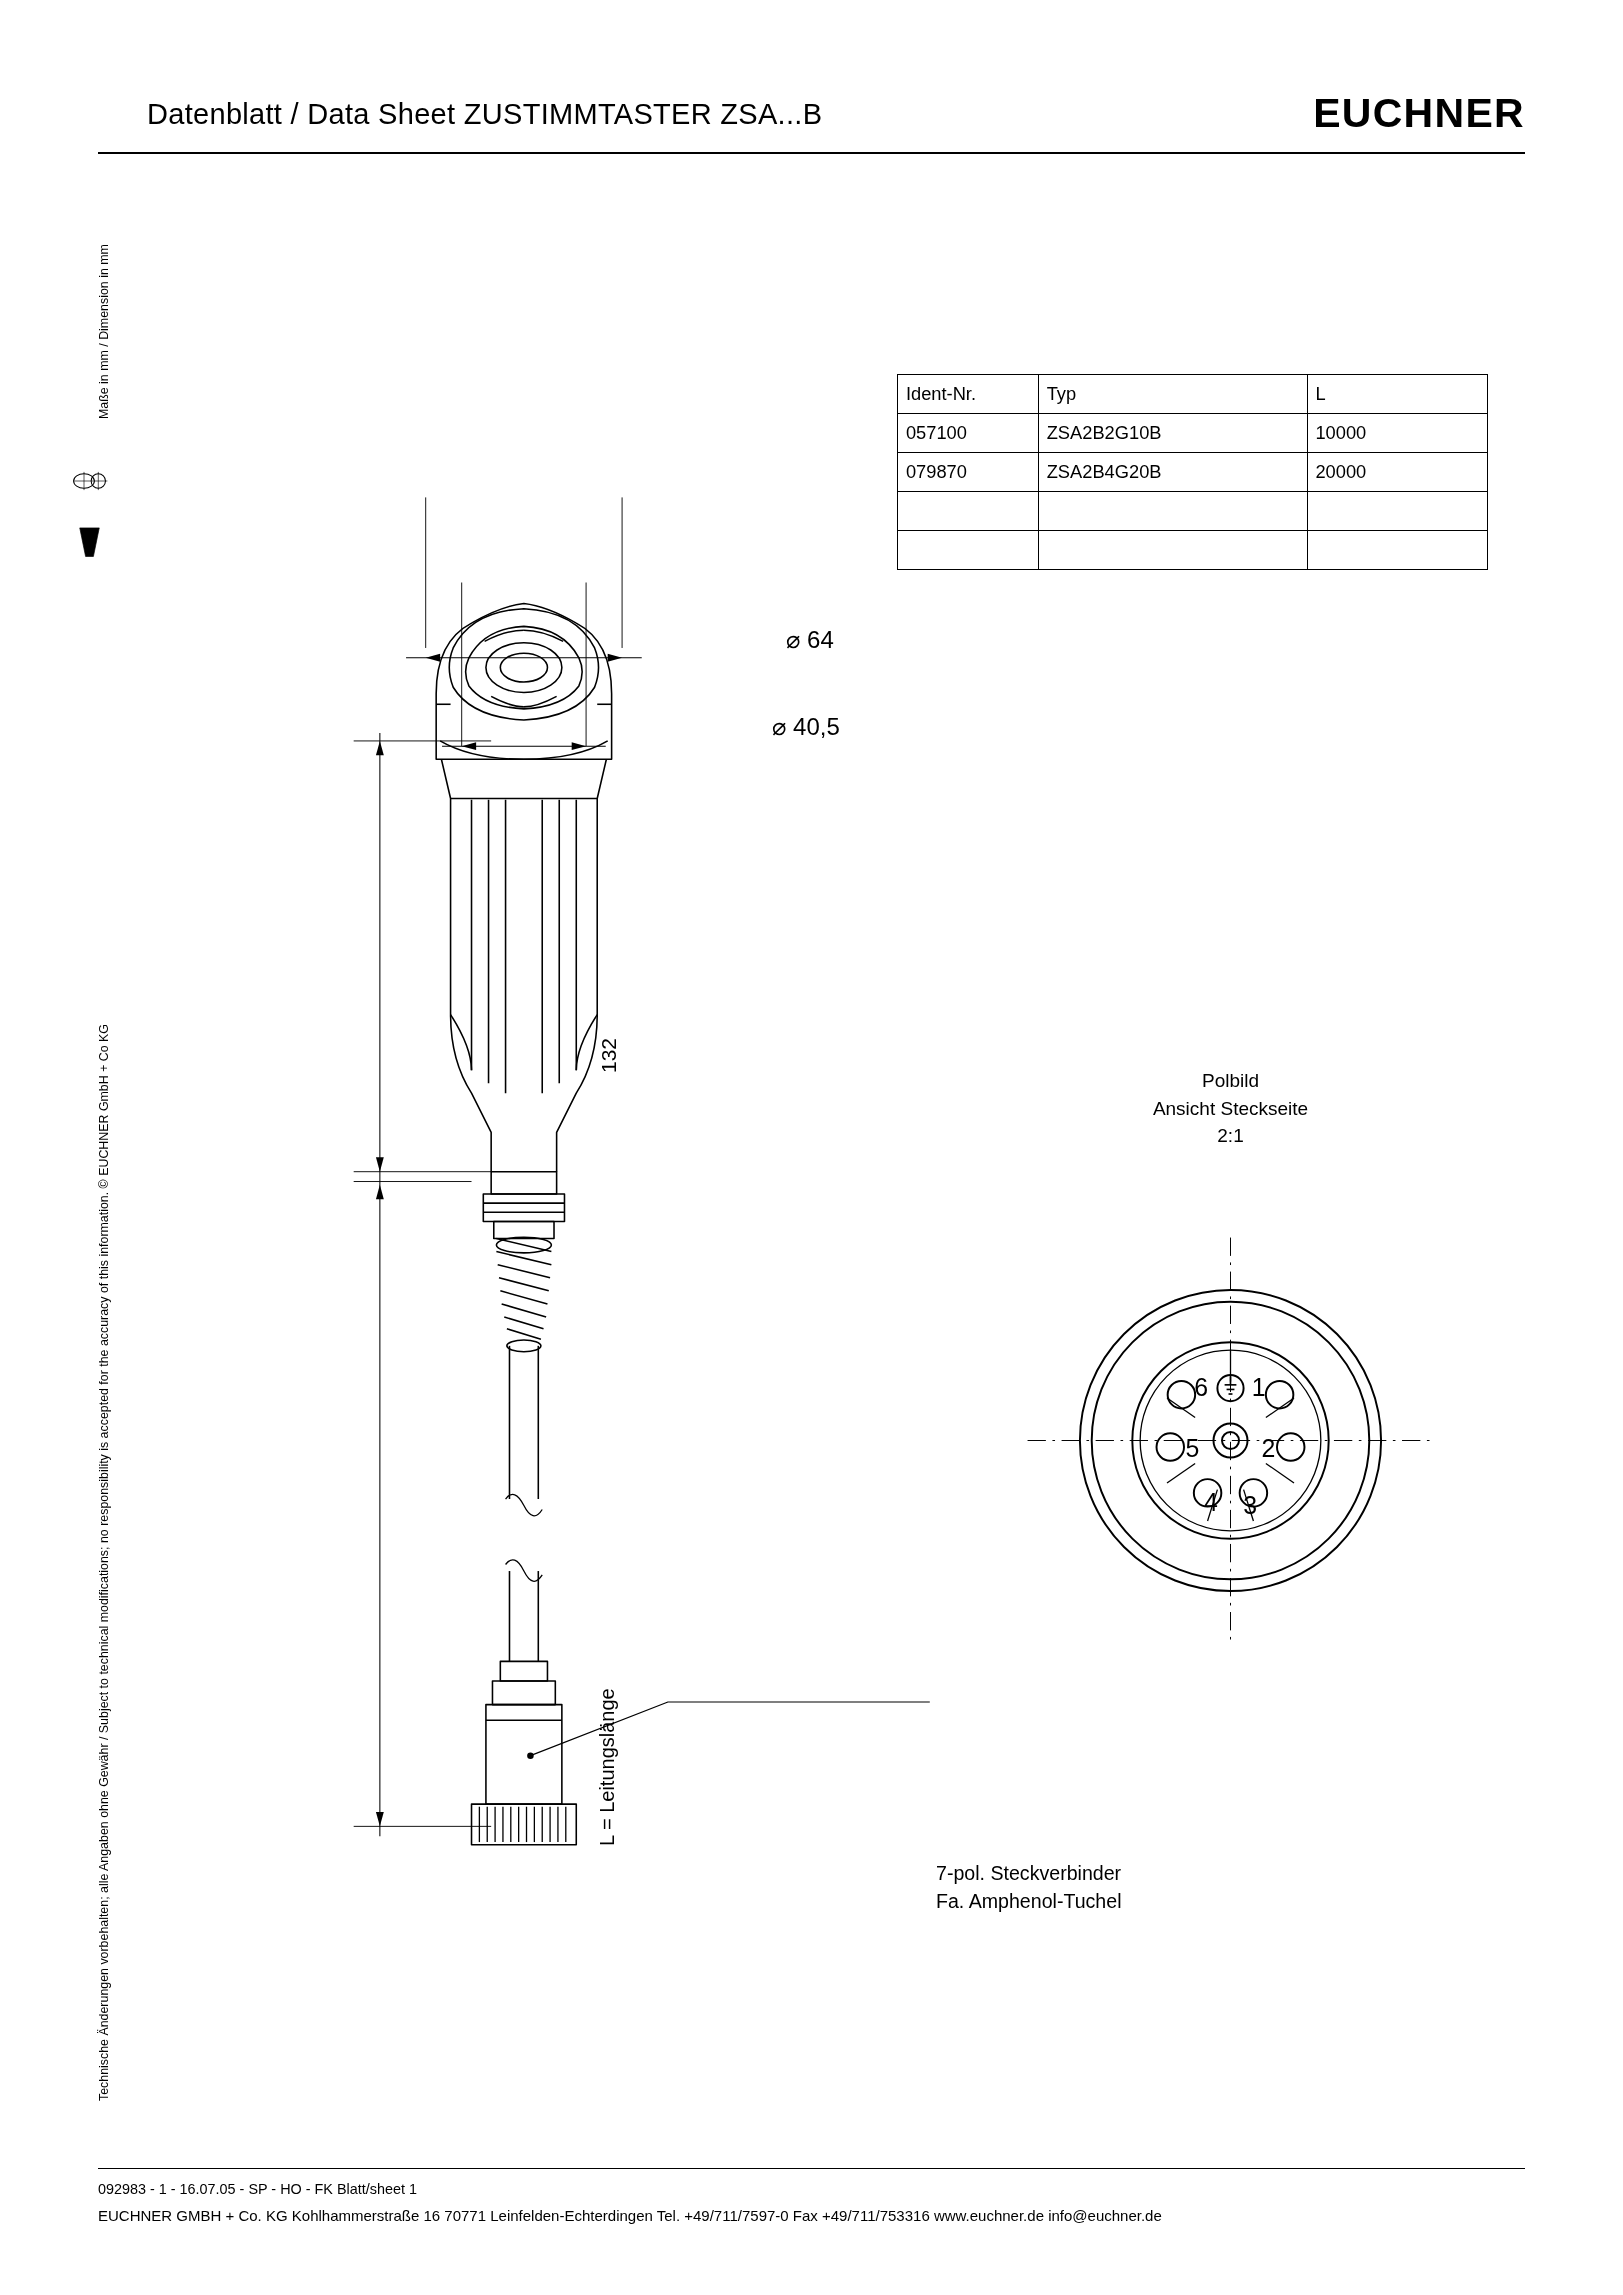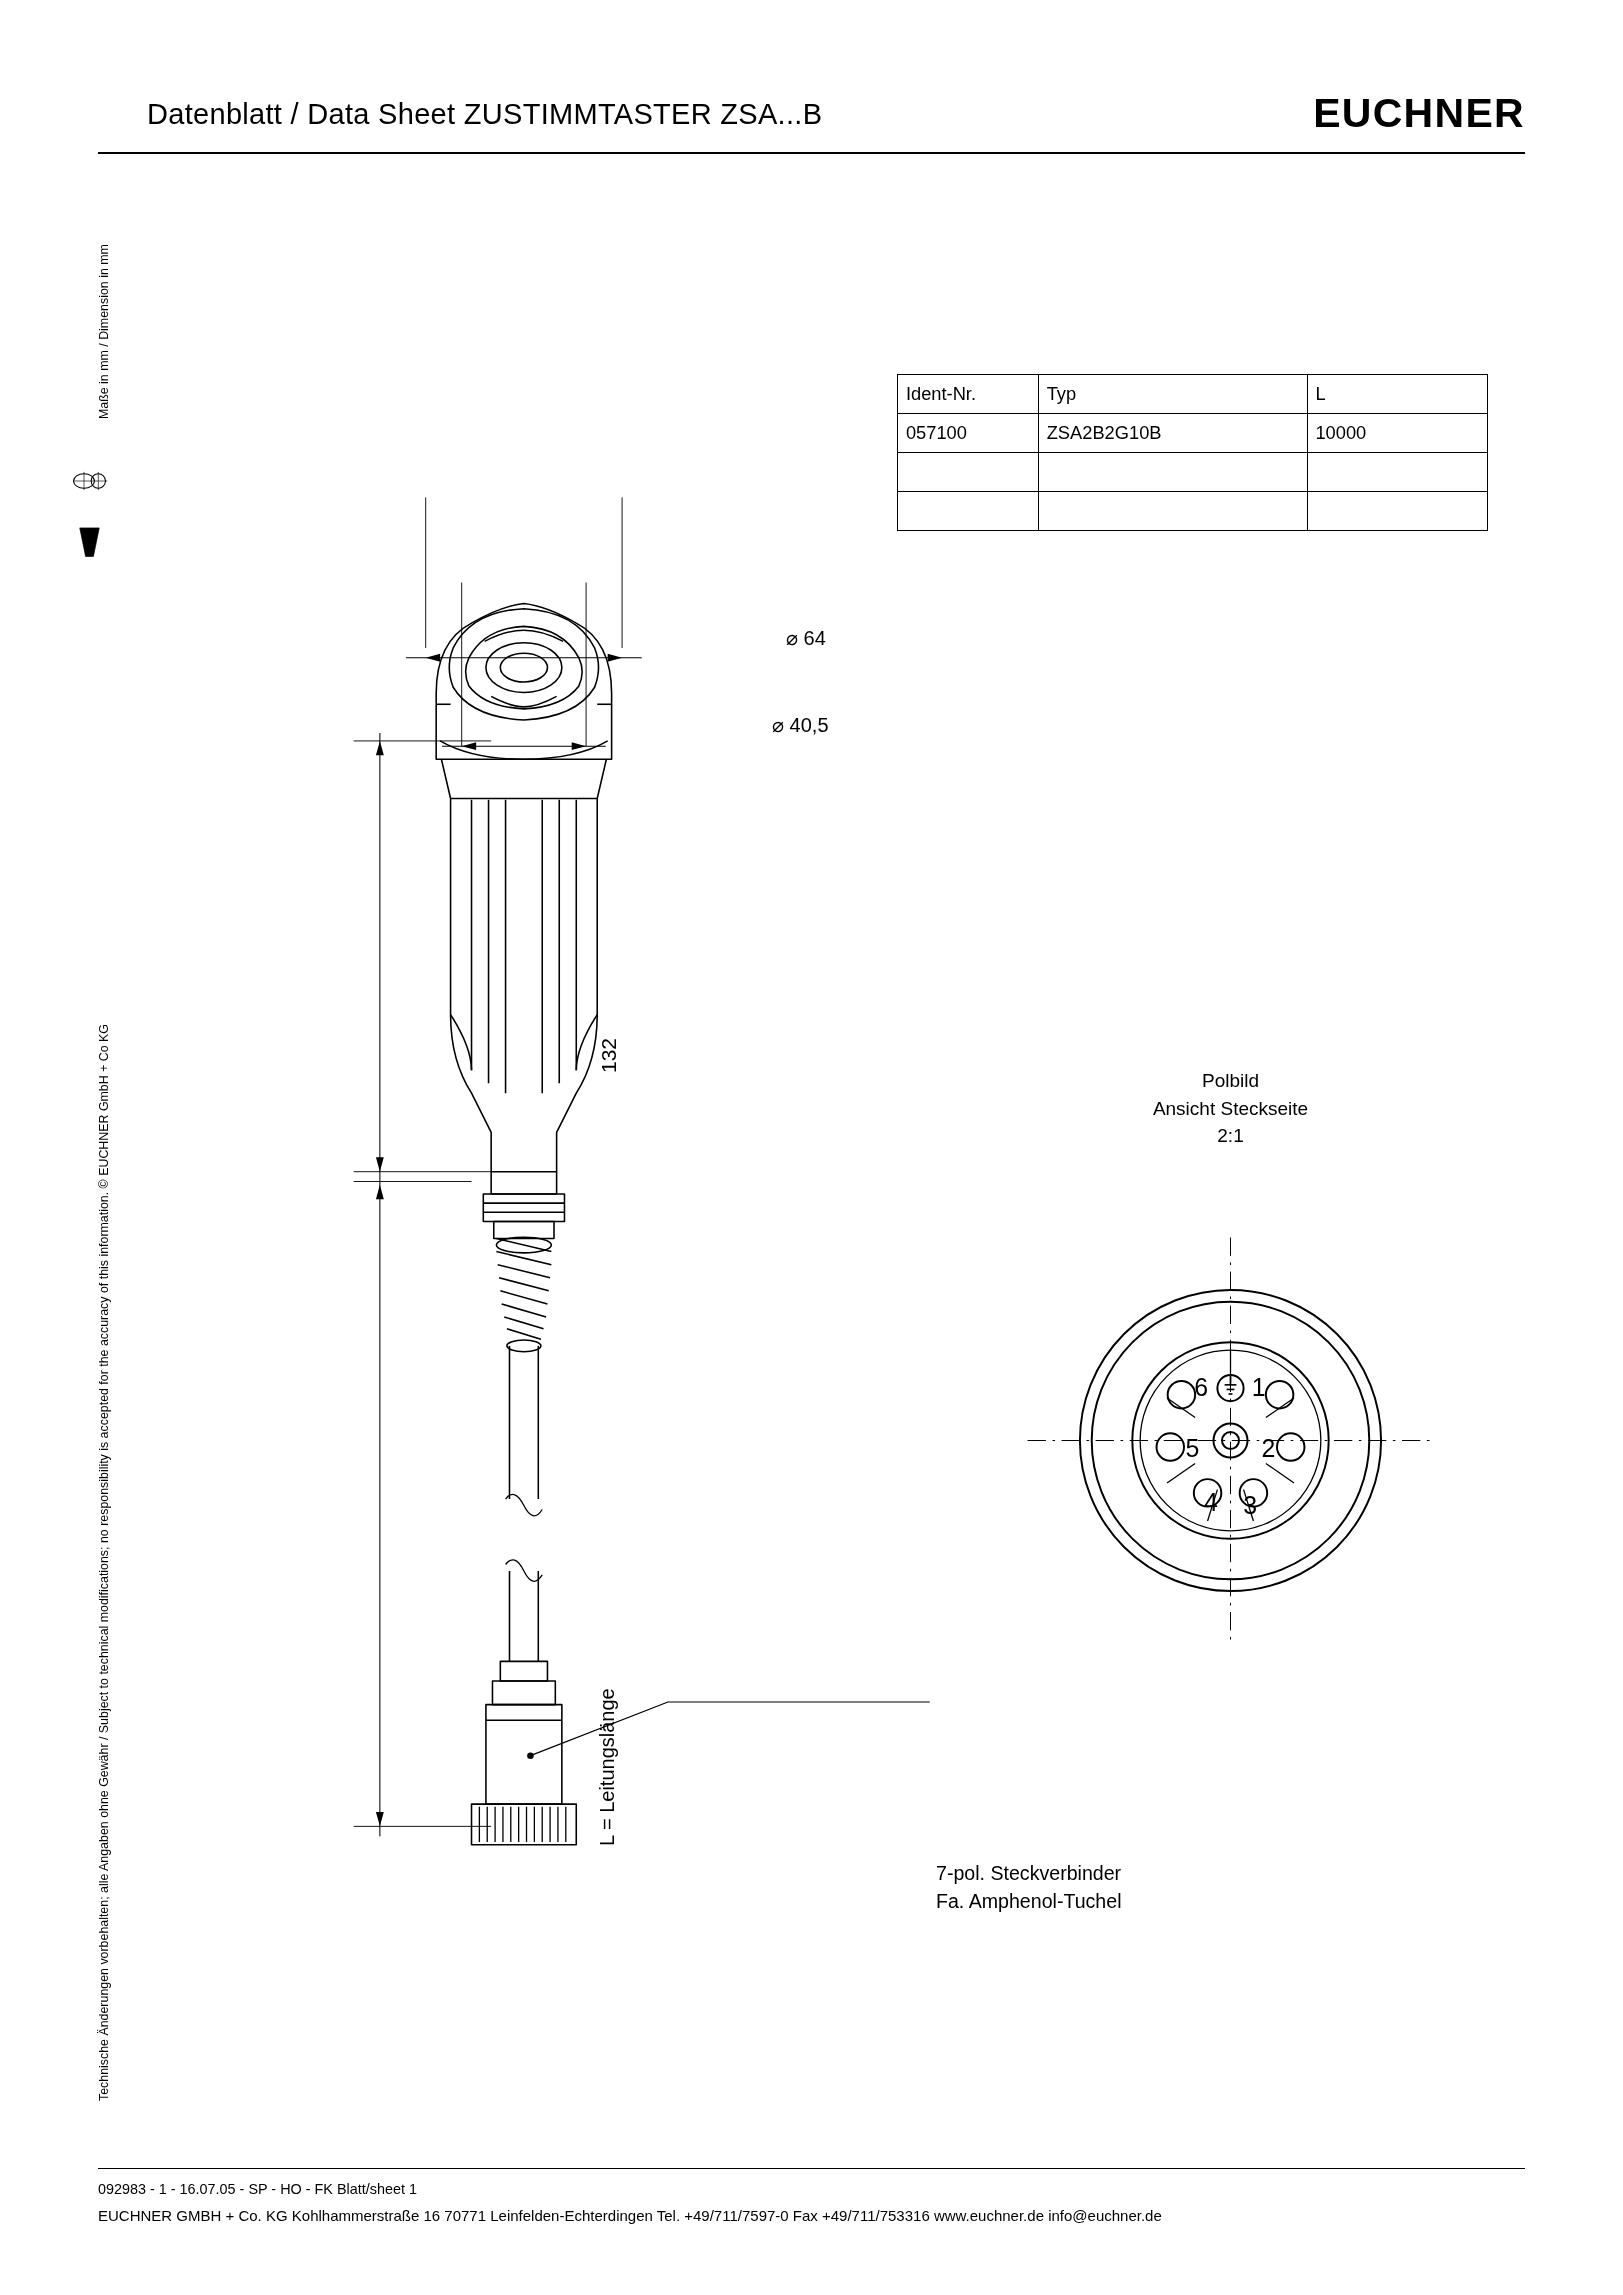--- a/index.html
+++ b/index.html
@@ -150,21 +150,21 @@
   
   #drawing {
     position: absolute;
     left: 275px;
     top: 301px;
     width: 668px;
     height: 1545px;
   }
   .dimlabel {
     position: absolute;
-    font-size: 20px;
+    font-size: 24px;
     white-space: nowrap;
   }
   #label-d64   { left: 511px; top: 325px; }
   #label-d405  { left: 497px; top: 412px; }
   #label-132   {
     left: 322px; top: 772px;
     transform-origin: 0 0;
     transform: rotate(-90deg);
     font-size: 21px;
   }
@@ -215,20 +215,25 @@
         <th class="col-l">L</th>
       </tr>
     </thead>
     <tbody>
       <tr>
         <td class="cell-ident">057100</td>
         <td class="cell-typ">ZSA2B2G10B</td>
         <td class="cell-l">10000</td>
       </tr>
       <tr>
+        <td class="cell-ident">079870</td>
+        <td class="cell-typ">ZSA2B4G20B</td>
+        <td class="cell-l">20000</td>
+      </tr>
+      <tr>
         <td class="cell-ident"></td>
         <td class="cell-typ"></td>
         <td class="cell-l"></td>
       </tr>
       <tr>
         <td class="cell-ident"></td>
         <td class="cell-typ"></td>
         <td class="cell-l"></td>
       </tr>
     </tbody>

